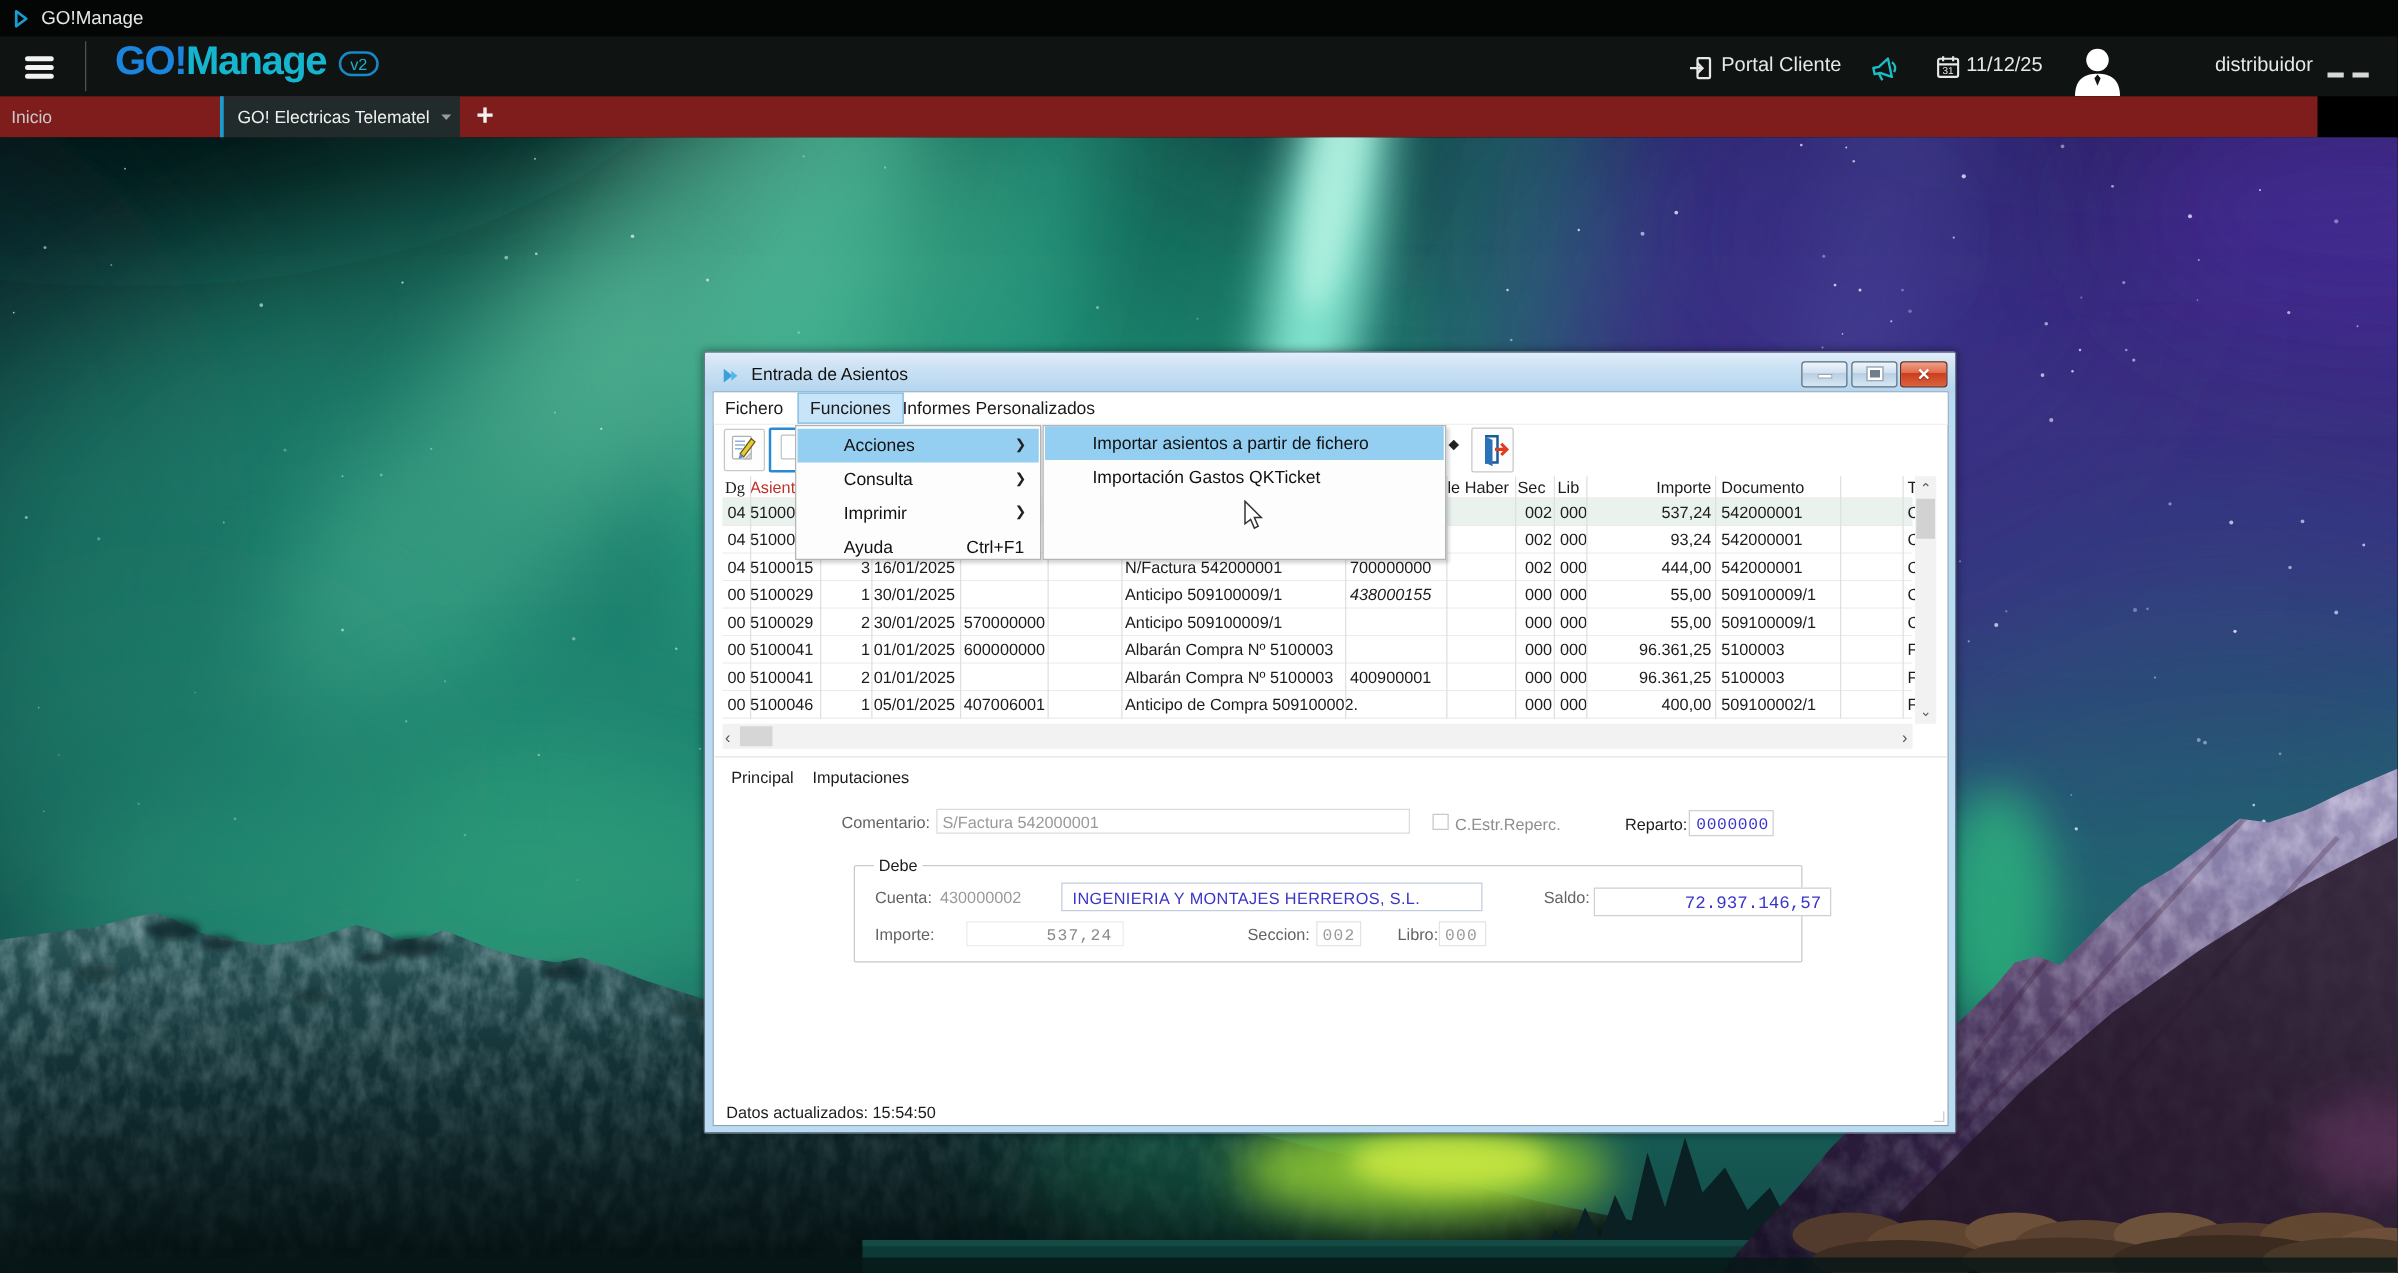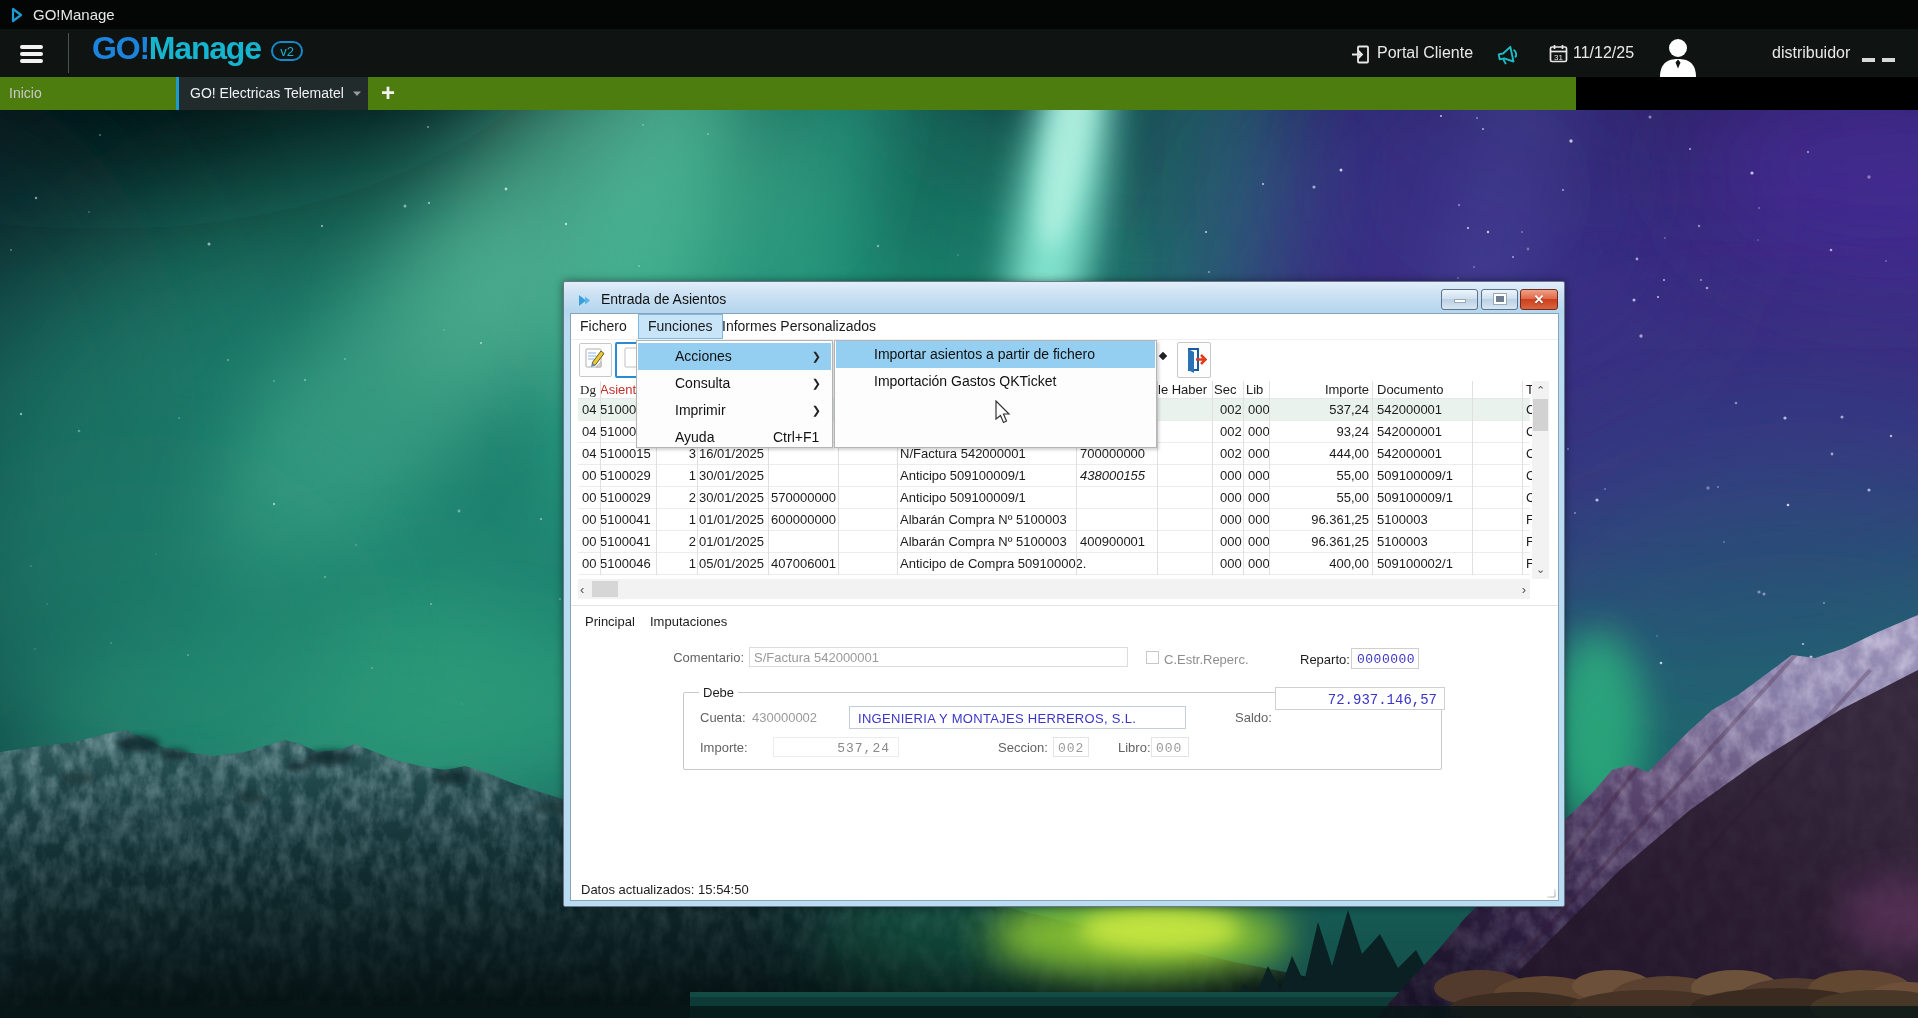--- a/index.html
+++ b/index.html
@@ -1,20 +1,20 @@
 <!DOCTYPE html>
 <html><head>
 <meta charset="utf-8">
 <style>
 * { margin:0; padding:0; box-sizing:border-box; }
 html,body { width:1918px; height:1018px; overflow:hidden; background:#000; font-family:"Liberation Sans", sans-serif; }
 .abs { position:absolute; }
 #bar1 { position:absolute; left:0; top:0; width:1918px; height:29px; background:#040505; }
 #bar2 { position:absolute; left:0; top:29px; width:1918px; height:48px; background:#0f1312; }
-#bar3 { position:absolute; left:0; top:77px; width:1576px; height:33px; background:#4d7c0f; }
+#bar3 { position:absolute; left:0; top:77px; width:1854px; height:33px; background:#7f1d1d; }
 #wall { position:absolute; left:0; top:110px; width:1918px; height:908px; }
 #win { position:absolute; left:563px; top:281px; width:1002px; height:626px; background:linear-gradient(180deg,#e2eefa 0px,#cfe3f4 10px,#b5d6ef 30px,#b9dcf2 40px,#b9dcf2 100%); border:1px solid #69778a; border-radius:2px; box-shadow:0 0 8px rgba(0,0,0,.45); }
 #content { position:absolute; left:6px; top:31px; width:989px; height:588px; background:#fff; border:1px solid #8aa3b8; }
 .mi { display:inline-block; padding:4px 10px 5px 10px; font-size:14px; color:#1a1a1a; }
 .gridv { position:absolute; top:67px; width:1px; background:#e0e0e0; height:194px; z-index:3; }
 .row { position:absolute; left:7px; width:952px; height:22px; border-bottom:1px solid #ececec; font-size:13px; color:#1c1c1c; }
 .row span { position:absolute; top:3px; white-space:nowrap; }
 .hdr span { position:absolute; top:1px; white-space:nowrap; }
 .lbl { position:absolute; font-size:13px; color:#636363; white-space:nowrap; }
 .dlbl { position:absolute; font-size:13px; color:#1c1c1c; white-space:nowrap; }
@@ -550,21 +550,21 @@
           <span class="mono blue" style="position:absolute;left:5px;top:3px;font-size:13px;letter-spacing:.5px;">0000000</span>
         </div>
         <div class="abs" style="left:112px;top:378px;width:759px;height:78px;border:1px solid #c9c9c9;border-radius:2px;"></div>
         <div class="dlbl" style="left:128px;top:371px;background:#fff;padding:0 4px;">Debe</div>
         <div class="lbl" style="left:129px;top:396px;">Cuenta:</div>
         <div class="lbl" style="left:181px;top:396px;color:#9a9a9a;">430000002</div>
         <div class="fld" style="left:278px;top:392px;width:337px;height:23px;border-color:#c2cede;">
           <span style="position:absolute;left:8px;top:4px;font-size:13px;color:#3a35c8;letter-spacing:.3px;">INGENIERIA Y MONTAJES HERREROS, S.L.</span>
         </div>
         <div class="lbl" style="left:664px;top:396px;">Saldo:</div>
-        <div class="fld" style="left:704px;top:373px;width:170px;height:23px;border-color:#d0d0d0;">
+        <div class="fld" style="left:704px;top:396px;width:190px;height:23px;border-color:#d0d0d0;">
           <span class="mono blue" style="position:absolute;right:7px;top:4px;font-size:14px;">72.937.146,57</span>
         </div>
         <div class="lbl" style="left:129px;top:426px;">Importe:</div>
         <div class="fld" style="left:202px;top:423px;width:126px;height:20px;border-color:#ececec;">
           <span class="mono" style="position:absolute;right:8px;top:3px;font-size:13px;color:#8a8a8a;letter-spacing:1px;">537,24</span>
         </div>
         <div class="lbl" style="left:427px;top:426px;">Seccion:</div>
         <div class="fld" style="left:482px;top:423px;width:36px;height:20px;border-color:#e4e4e4;">
           <span class="mono" style="position:absolute;left:4px;top:3px;font-size:13px;color:#9a9a9a;letter-spacing:1px;">002</span>
         </div>

